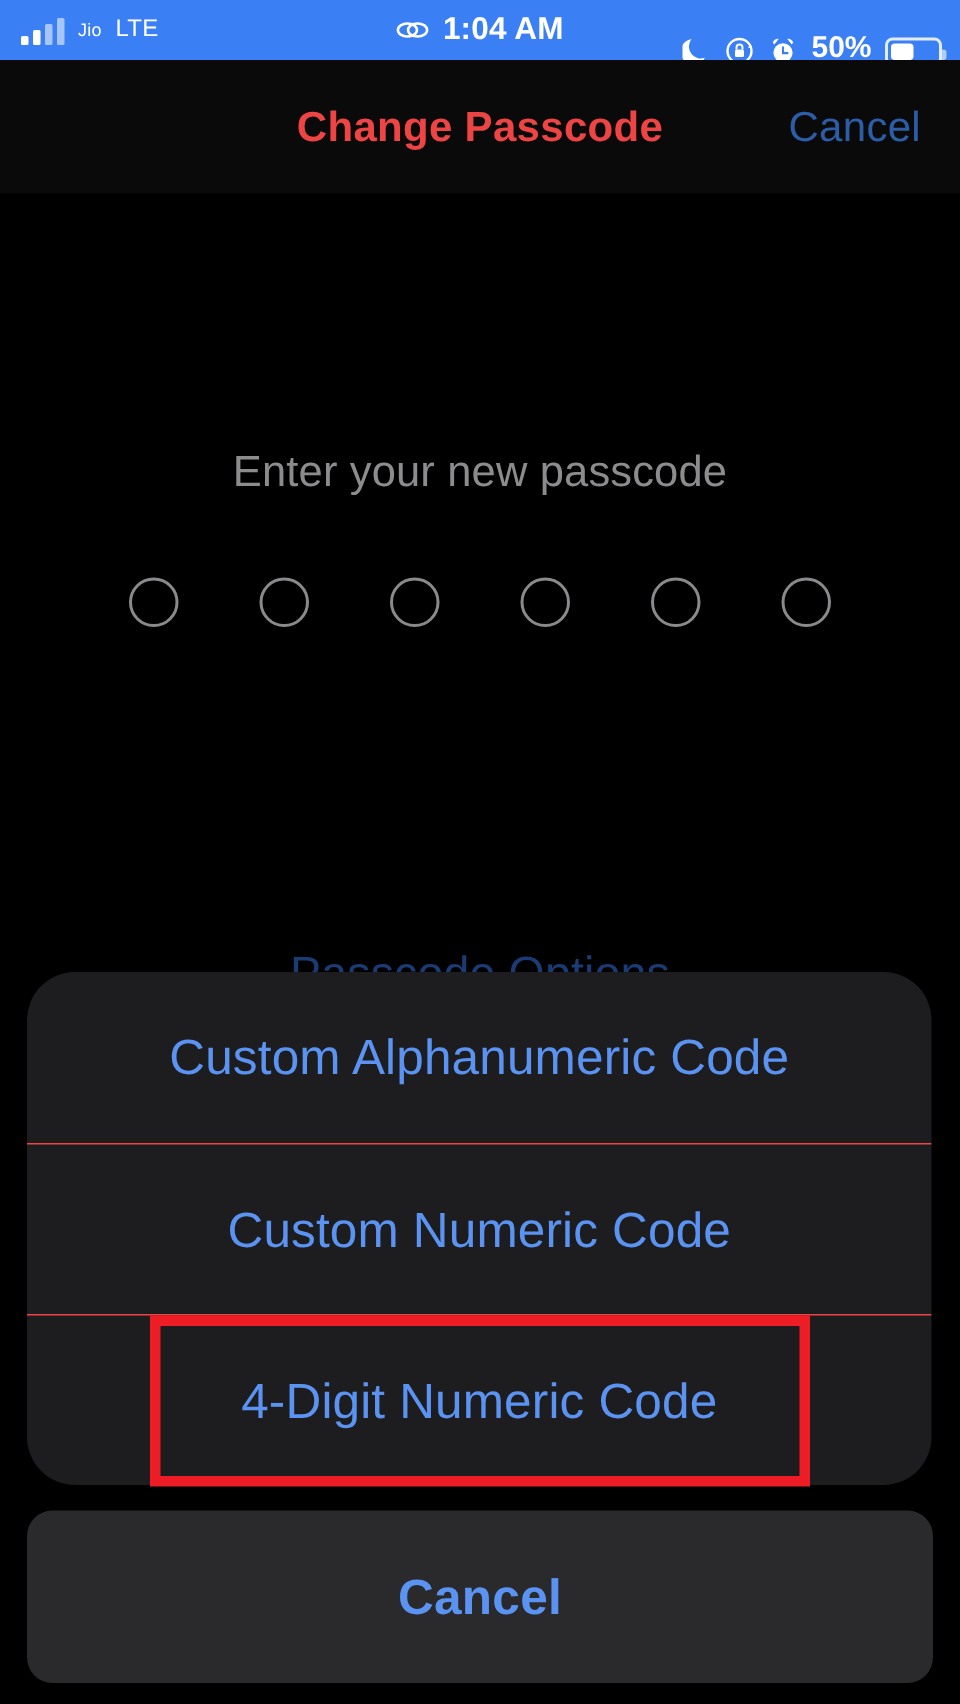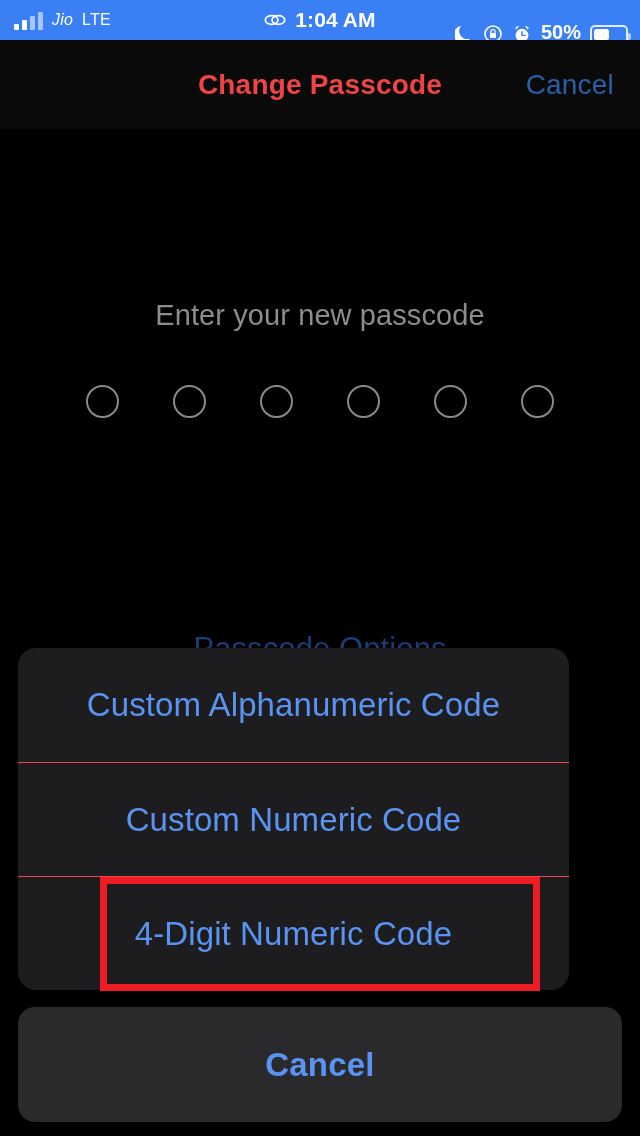--- a/index.html
+++ b/index.html
@@ -19,21 +19,21 @@
     display:flex; align-items:center;
     color:#fff;
   }
   .sb-left{ position:absolute; left:14px; display:flex; align-items:flex-end; gap:9px; }
   .signal{ display:flex; align-items:flex-end; gap:3px; height:18px; }
   .signal i{ display:block; width:5px; background:#fff; border-radius:1px; }
   .signal i:nth-child(1){ height:6px; }
   .signal i:nth-child(2){ height:10px; }
   .signal i:nth-child(3){ height:14px; opacity:.55; }
   .signal i:nth-child(4){ height:18px; opacity:.55; }
-  .sb-carrier{ font-size:16px; letter-spacing:.2px; line-height:20px;font-style:italic; }
+  .sb-carrier{ font-size:12px; letter-spacing:.2px; line-height:20px; }
   .sb-net{ font-size:16px; letter-spacing:.2px; line-height:20px; }
 
   .sb-center{
     position:absolute; left:0; width:640px; display:flex;
     justify-content:center; align-items:center; gap:9px;
   }
   .sb-time{ font-size:21px; font-weight:700; letter-spacing:.1px; }
   .link-icon{ width:22px; height:16px; display:block; }
 
   .sb-right{ position:absolute; right:12px; display:flex; align-items:flex-end; gap:9px;margin-top:24px; }
@@ -85,22 +85,22 @@
     width:33px; height:33px; border-radius:50%;
     border:2px solid #8a8a8d; background:transparent; box-sizing:border-box;
   }
   .passcode-options{
     position:absolute; top:502px; left:0; width:640px; text-align:center;
     font-size:31px; color:#1b3b74; letter-spacing:.1px;
   }
 
   
   .sheet{
-    position:absolute; left:18px; top:648px; width:551px;
-    background:#1d1d1f; border-radius:18px; overflow:hidden;
+    position:absolute; left:18px; top:648px; width:603px;
+    background:#1d1d1f; border-radius:32px; overflow:hidden;
   }
   .sheet-item{
     height:114px; display:flex; align-items:center; justify-content:center;
     color:#5a93f2; font-size:33px; letter-spacing:.1px;
     position:relative;
   }
   .sheet-item + .sheet-item{ border-top:1px solid #ef4444; }
 
   .cancel-card{
     position:absolute; left:18px; top:1007px; width:604px; height:115px;

